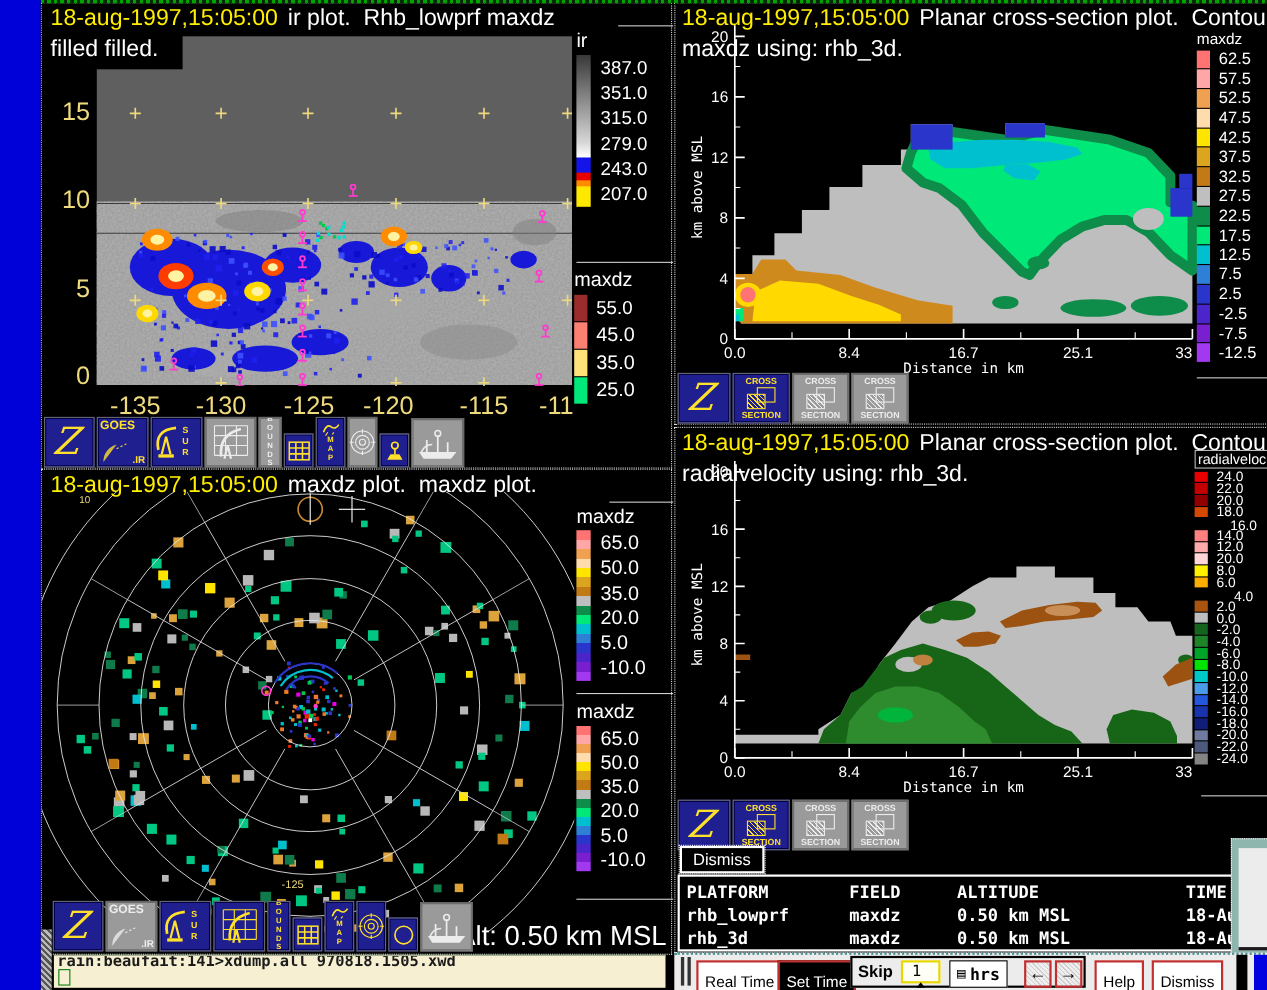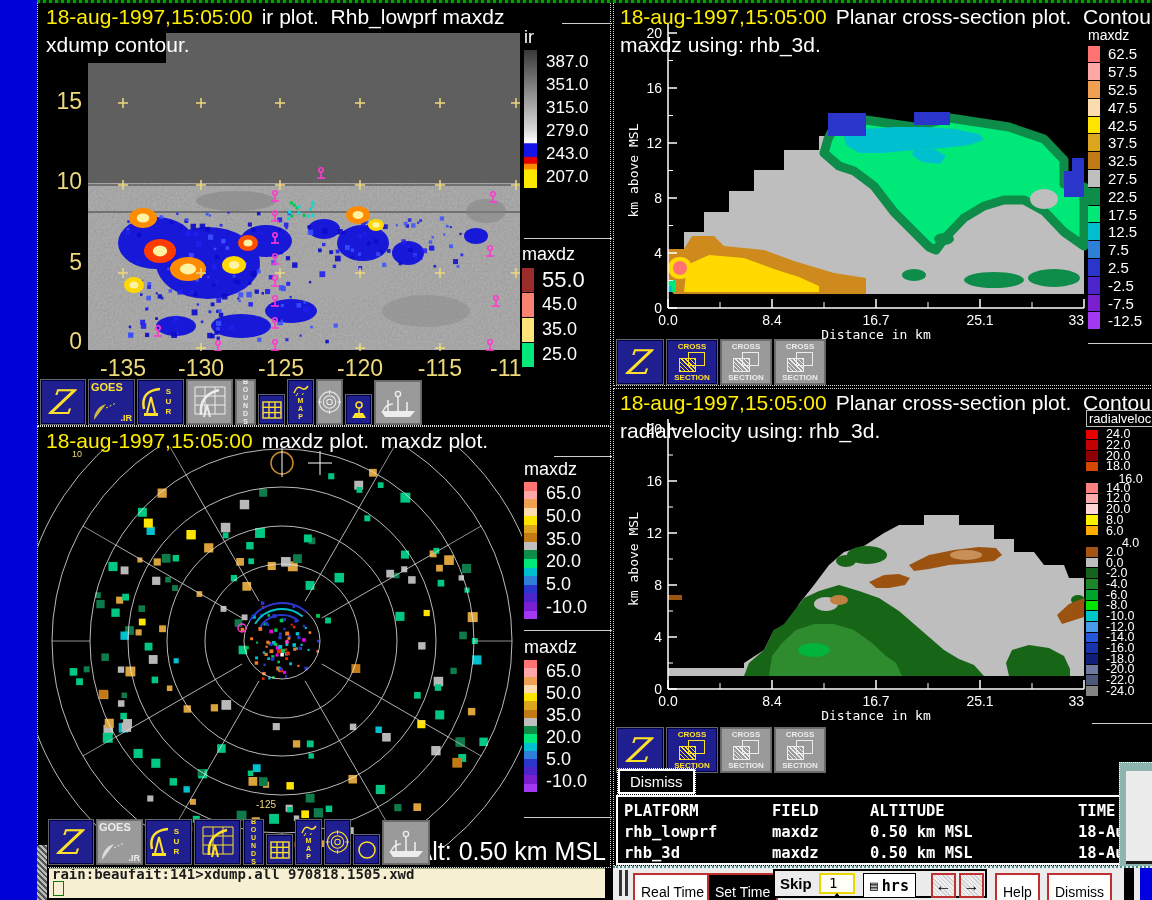--- a/index.html
+++ b/index.html
@@ -87,21 +87,21 @@
   .monosvg{font-family:"DejaVu Sans Mono",monospace !important;}
 </style>
 </head>
 <body>
 
 <div id="screen">
   <div class="topline"></div>
 
   <div class="panel" id="panel-tl" style="left:0;top:2px;width:574px;height:424px;">
     <div class="ptitle" style="left:8px;top:2px;"><span class="t-y">18-aug-1997,15:05:00</span><span class="t-w">ir plot.  Rhb_lowprf maxdz</span></div>
-    <div class="ptitle t-w2" style="left:8px;top:30px;">xdump contour.</div>
+    <div class="ptitle t-w2" style="left:8px;top:30px;">filled filled.</div>
 
     <svg id="sat-svg" style="position:absolute;left:48px;top:28px;z-index:3;" width="434" height="320" viewBox="0 0 434 320">
       <defs>
         <filter id="grainF" x="0" y="0" width="100%" height="100%">
           <feTurbulence type="fractalNoise" baseFrequency="0.5" numOctaves="2" result="n"></feTurbulence>
           <feColorMatrix in="n" type="matrix" values="0 0 0 0 0.72  0 0 0 0 0.72  0 0 0 0 0.72  0 0 0 0.9 0"></feColorMatrix>
         </filter>
       </defs>
       <rect x="80" y="2" width="354" height="31" fill="#5F5F5F"></rect>
       <rect x="2" y="32" width="432" height="120" fill="#5F5F5F"></rect>
@@ -476,21 +476,21 @@
         </g>
     </svg>
 
     <div class="axlab" style="left:8px;top:85px;width:36px;text-align:right;">15</div>
     <div class="axlab" style="left:8px;top:165px;width:36px;text-align:right;">10</div>
     <div class="axlab" style="left:8px;top:246px;width:36px;text-align:right;">5</div>
     <div class="axlab" style="left:8px;top:325px;width:36px;text-align:right;">0</div>
     <div class="axlab" style="left:55px;top:352px;width:60px;text-align:center;">-135</div>
     <div class="axlab" style="left:133px;top:352px;width:60px;text-align:center;">-130</div>
     <div class="axlab" style="left:213px;top:352px;width:60px;text-align:center;">-125</div>
-    <div class="axlab" style="left:292px;top:352px;width:60px;text-align:center;">-120</div>
+    <div class="axlab" style="left:292px;top:352px;width:60px;">-120</div>
     <div class="axlab" style="left:372px;top:352px;width:60px;text-align:center;">-115</div>
     <div class="axlab" style="left:452px;top:352px;width:60px;text-align:left;">-11</div>
 
     <div class="hline" style="left:524px;top:20px;width:50px;"></div>
     <div class="cbar" id="cb-ir" style="left:486px;top:24px;">
       <div class="cb-label">ir</div>
       <div class="cb-flex">
         <div class="cb-strip" id="cb-ir-strip" style="height: 138px; background: linear-gradient(rgb(56, 56, 56) 0%, rgb(216, 216, 216) 58%, rgb(255, 255, 255) 67%, rgb(20, 20, 232) 68%, rgb(20, 20, 232) 77%, rgb(232, 0, 0) 78%, rgb(232, 0, 0) 82%, rgb(255, 140, 0) 83%, rgb(255, 140, 0) 86%, rgb(255, 232, 0) 87%, rgb(255, 232, 0) 100%);"></div>
         <div class="cb-vals" id="cb-ir-vals" style="font-size:17px;">
             <span style="height: 23px; line-height: 23px;">387.0</span>
@@ -501,21 +501,21 @@
             <span style="height: 23px; line-height: 23px;">207.0</span>
           </div>
       </div>
     </div>
     <div class="hline" style="left:486px;top:235px;width:88px;"></div>
     <div class="cbar" id="cb-irmx" style="left:484px;top:241px;">
       <div class="cb-label">maxdz</div>
       <div id="cb-irmx-rows">
           <div class="cbrow" style="height: 25px;">
             <div class="sw" style="height: 24px; background: rgb(155, 44, 44);"></div>
-            <span class="vl" style="font-size: 22px;">55.0</span>
+            <span class="vl" style="font-size: 17px;">55.0</span>
           </div>
           <div class="cbrow" style="height: 25px;">
             <div class="sw" style="height: 24px; background: rgb(250, 128, 114);"></div>
             <span class="vl" style="font-size: 18px;">45.0</span>
           </div>
           <div class="cbrow" style="height: 25px;">
             <div class="sw" style="height: 24px; background: rgb(255, 226, 122);"></div>
             <span class="vl" style="font-size: 18px;">35.0</span>
           </div>
           <div class="cbrow" style="height: 25px;">

